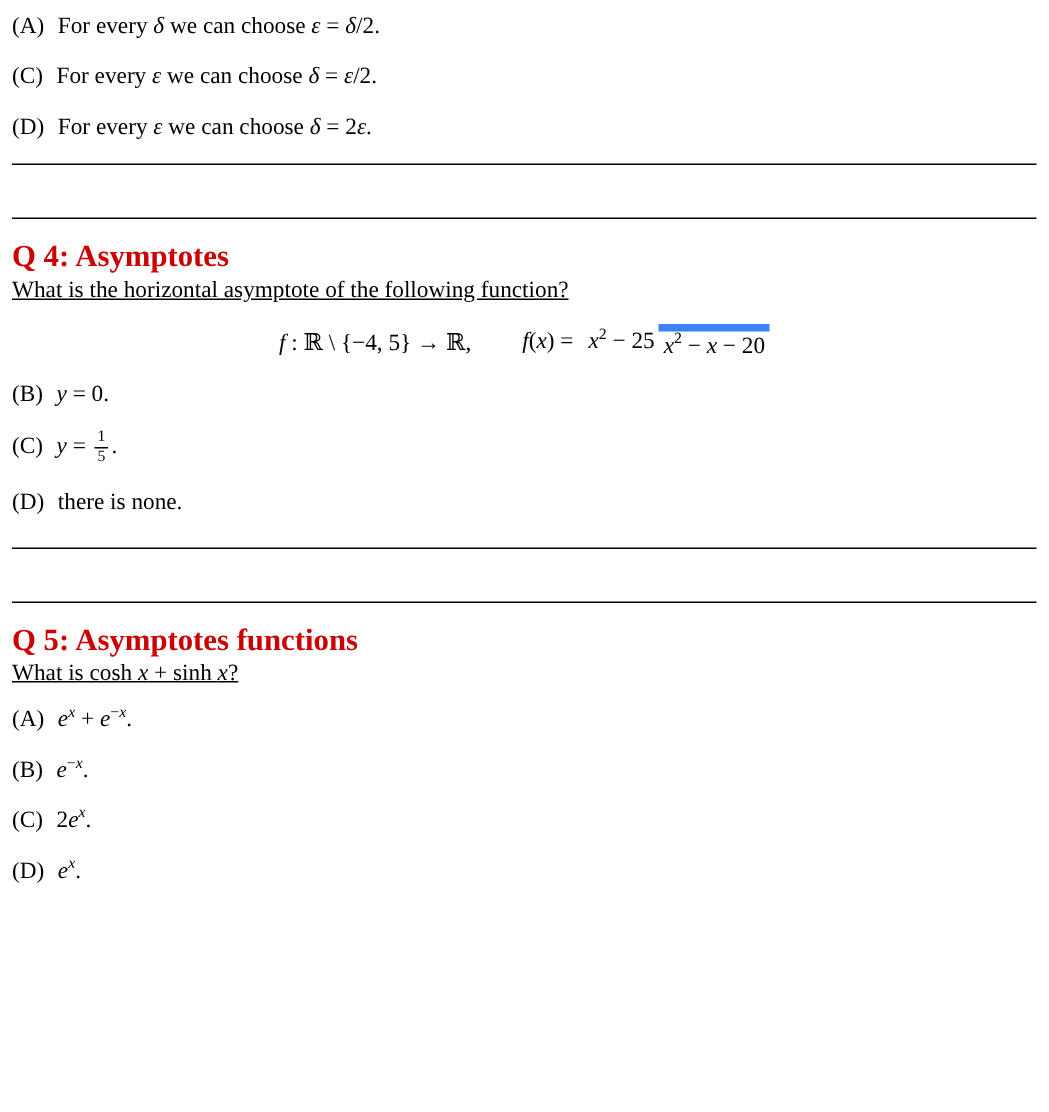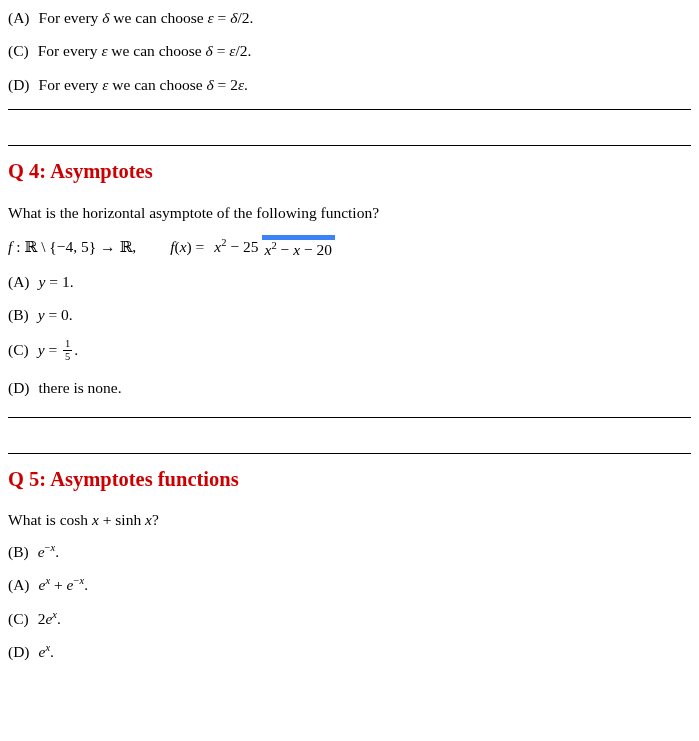--- a/index.html
+++ b/index.html
@@ -20,24 +20,24 @@
   hr.sep { border: none; border-top: 1px solid #000; height: 0; width: 100%; }
   hr.sep-a { margin-top: 15px; }
   hr.sep-b { margin-top: 35px; }
   hr.sep-c { margin-top: 20px; }
   hr.sep-d { margin-top: 35px; }
 
   .q-heading {
     font-size: 20.5px; font-weight: bold; color: var(--heading-color);
     margin-top: 14px; line-height: 1.15;
   }
-  .q-text { font-size: 15.5px; margin-top: 19px; line-height: 1.25; }
+  .q-text { font-size: 15.5px; line-height: 1.25; text-decoration: underline; }
 
   .display-math {
-    display: flex; align-items: center;
+    display: flex; justify-content: center; align-items: center;
     font-size: 15.5px; margin-top: 13px; margin-bottom: 0;
   }
   .dm-gap { display: inline-block; width: 34px; }
   .frac { display: inline-flex; flex-direction: row; align-items: center; margin-left: 7px; line-height: 1.2; }
   .frac .num { padding: 0 3px 1px 3px; }
   .frac .den { border-top: 5px solid #3b82f6; padding: 1px 3px 0 3px; }
 
   .sfrac {
     display: inline-flex; flex-direction: column; align-items: center;
     font-size: 10.5px; line-height: 1.15; vertical-align: middle; margin: 0 2px;
@@ -79,23 +79,20 @@
         <span><i>f</i>(<i>x</i>) =</span>
         <span class="frac">
           <span class="num"><i>x</i><sup>2</sup> − 25</span>
           <span class="den"><i>x</i><sup>2</sup> − <i>x</i> − 20</span>
         </span>
       </div>
     </div>
 
     <div class="options-block">
       <div class="option">
-        <span class="opt-label">(A)</span><span class="opt-text"><i>y</i> = 1.</span>
-      </div>
-      <div class="option">
         <span class="opt-label">(B)</span><span class="opt-text"><i>y</i> = 0.</span>
       </div>
       <div class="option">
         <span class="opt-label">(C)</span><span class="opt-text"><span><i>y</i> = </span><span class="sfrac">
               <span class="num">1</span>
               <span class="den">5</span>
             </span><span>.</span></span>
       </div>
       <div class="option">
         <span class="opt-label">(D)</span><span class="opt-text">there is none.</span>
@@ -105,24 +102,24 @@
 
   <hr class="sep sep-c">
   <hr class="sep sep-d">
 
   <section>
     <h2 class="q-heading">Q 5: Asymptotes functions</h2>
     <p class="q-text">What is cosh <i>x</i> + sinh <i>x</i>?</p>
 
     <div class="options-block">
       <div class="option">
-        <span class="opt-label">(B)</span><span class="opt-text"><i>e</i><sup>−<i>x</i></sup>.</span>
+        <span class="opt-label">(A)</span><span class="opt-text"><i>e</i><sup><i>x</i></sup> + <i>e</i><sup>−<i>x</i></sup>.</span>
       </div>
       <div class="option">
-        <span class="opt-label">(A)</span><span class="opt-text"><i>e</i><sup><i>x</i></sup> + <i>e</i><sup>−<i>x</i></sup>.</span>
+        <span class="opt-label">(B)</span><span class="opt-text"><i>e</i><sup>−<i>x</i></sup>.</span>
       </div>
       <div class="option">
         <span class="opt-label">(C)</span><span class="opt-text">2<i>e</i><sup><i>x</i></sup>.</span>
       </div>
       <div class="option">
         <span class="opt-label">(D)</span><span class="opt-text"><i>e</i><sup><i>x</i></sup>.</span>
       </div>
     </div>
   </section>
 

